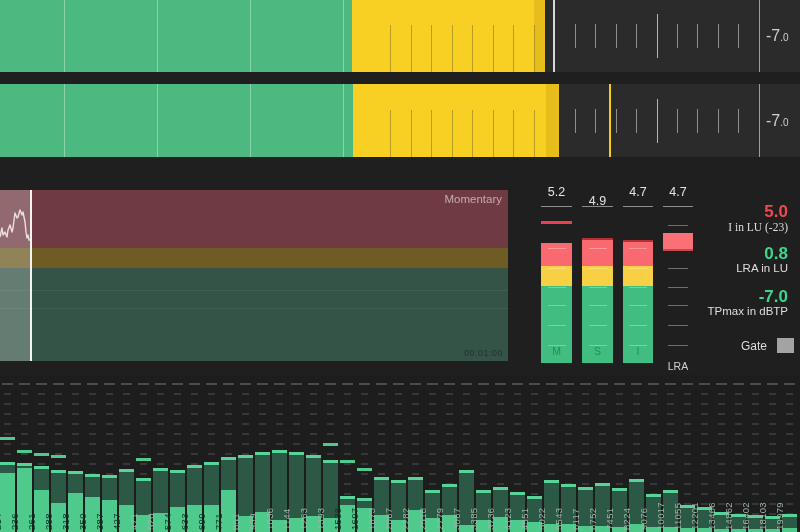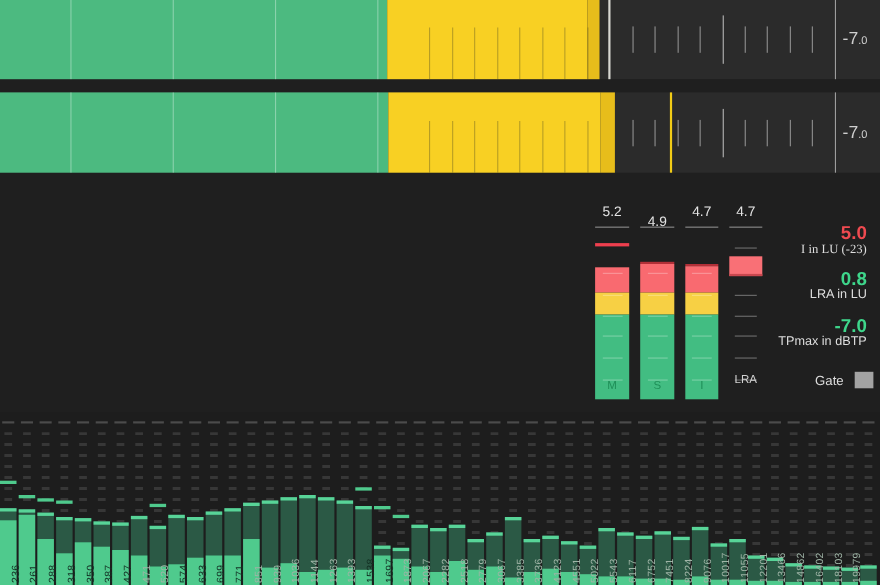--- a/index.html
+++ b/index.html
@@ -113,20 +113,36 @@
       <div class="hm-tick" style="left: 636px; top: 24.5px; height: 24px; background: rgb(143, 143, 143);"></div>
       <div class="hm-tick" style="left: 657px; top: 14.5px; height: 44px; background: rgb(181, 181, 181);"></div>
       <div class="hm-tick" style="left: 677px; top: 24.5px; height: 24px; background: rgb(143, 143, 143);"></div>
       <div class="hm-tick" style="left: 697px; top: 24.5px; height: 24px; background: rgb(143, 143, 143);"></div>
       <div class="hm-tick" style="left: 718px; top: 24.5px; height: 24px; background: rgb(143, 143, 143);"></div>
       <div class="hm-tick" style="left: 738px; top: 24.5px; height: 24px; background: rgb(143, 143, 143);"></div>
       <div class="hm-endline" style="left: 759px;"></div>
       <div class="hm-peak" style="left: 609px; background: rgb(242, 204, 22);"></div>
     </div>
 
+  <div id="graph">
+    <div id="zone-red"></div>
+    <div id="zone-olive"></div>
+    <div id="zone-green"></div>
+    <div id="graph-grid">
+        <div class="graph-gridline" style="top: 100px;"></div>
+        <div class="graph-gridline" style="top: 118px;"></div>
+      </div>
+    <div id="graph-past-overlay"></div>
+    <svg id="trace" width="508" height="171">
+      <polyline id="trace-line" fill="none" stroke="#eddfdf" stroke-width="1.4" stroke-linejoin="round" points="0,47 2,38 3,45 5,42 7,47 8,40 10,35 12,42 13,38 15,23 17,28 18,27 20,20 22,25 23,22 25,32 26,42 27,48 28,45 29,50 30,50"></polyline>
+    </svg>
+    <div id="graph-cursor" style="left: 30px;"></div>
+    <div id="graph-mode">Momentary</div>
+    <div id="graph-time">00:01:00</div>
+  </div>
 
   <div class="vval" style="left: 533px; width: 47px; top: 185px;">5.2</div>
   <div class="vval" style="left: 574px; width: 47px; top: 194px;">4.9</div>
   <div class="vval" style="left: 615px; width: 46px; top: 185px;">4.7</div>
   <div class="vval" style="left: 655px; width: 46px; top: 185px;">4.7</div>
   <div id="meter-bars">
       <div class="vunder" style="left: 541px; width: 31px;"></div>
       <div class="vseg" style="left: 541px; width: 31px; top: 243px; height: 23px; background: rgb(249, 106, 112);"></div>
       <div class="vseg" style="left: 541px; width: 31px; top: 266px; height: 20px; background: rgb(247, 208, 68);"></div>
       <div class="vseg" style="left: 541px; width: 31px; top: 286px; height: 77px; background: rgb(66, 189, 130);"></div>
@@ -164,21 +180,21 @@
       <div class="lra-dash" style="left: 668px; width: 20px; top: 268px;"></div>
       <div class="lra-dash" style="left: 668px; width: 20px; top: 287px;"></div>
       <div class="lra-dash" style="left: 668px; width: 20px; top: 305px;"></div>
       <div class="lra-dash" style="left: 668px; width: 20px; top: 325px;"></div>
       <div class="lra-dash" style="left: 668px; width: 20px; top: 345px;"></div>
       <div id="lra-block" style="left: 663px; width: 30px; top: 233px; height: 16px;"></div>
     </div>
   <div class="vlabel" style="left: 541px; width: 31px; top: 345px;">M</div>
   <div class="vlabel" style="left: 582px; width: 31px; top: 345px;">S</div>
   <div class="vlabel" style="left: 623px; width: 30px; top: 345px;">I</div>
-  <div class="vlabel lra" style="left: 663px; width: 30px; top: 339px;">LRA</div>
+  <div class="vlabel lra" style="left: 663px; width: 30px; top: 360px;">LRA</div>
 
   <div class="stat-value sv-red" style="top: 202px;">5.0</div>
   <div class="stat-unit" style="top: 221px; font-family: Liberation Serif, serif;">I in LU (-23)</div>
   <div class="stat-value sv-green" style="top: 244px;">0.8</div>
   <div class="stat-unit" style="top: 262px;">LRA in LU</div>
   <div class="stat-value sv-green" style="top: 287px;">-7.0</div>
   <div class="stat-unit" style="top: 305px;">TPmax in dBTP</div>
   <div id="gate-label">Gate</div>
   <div id="gate-box"></div>
 

